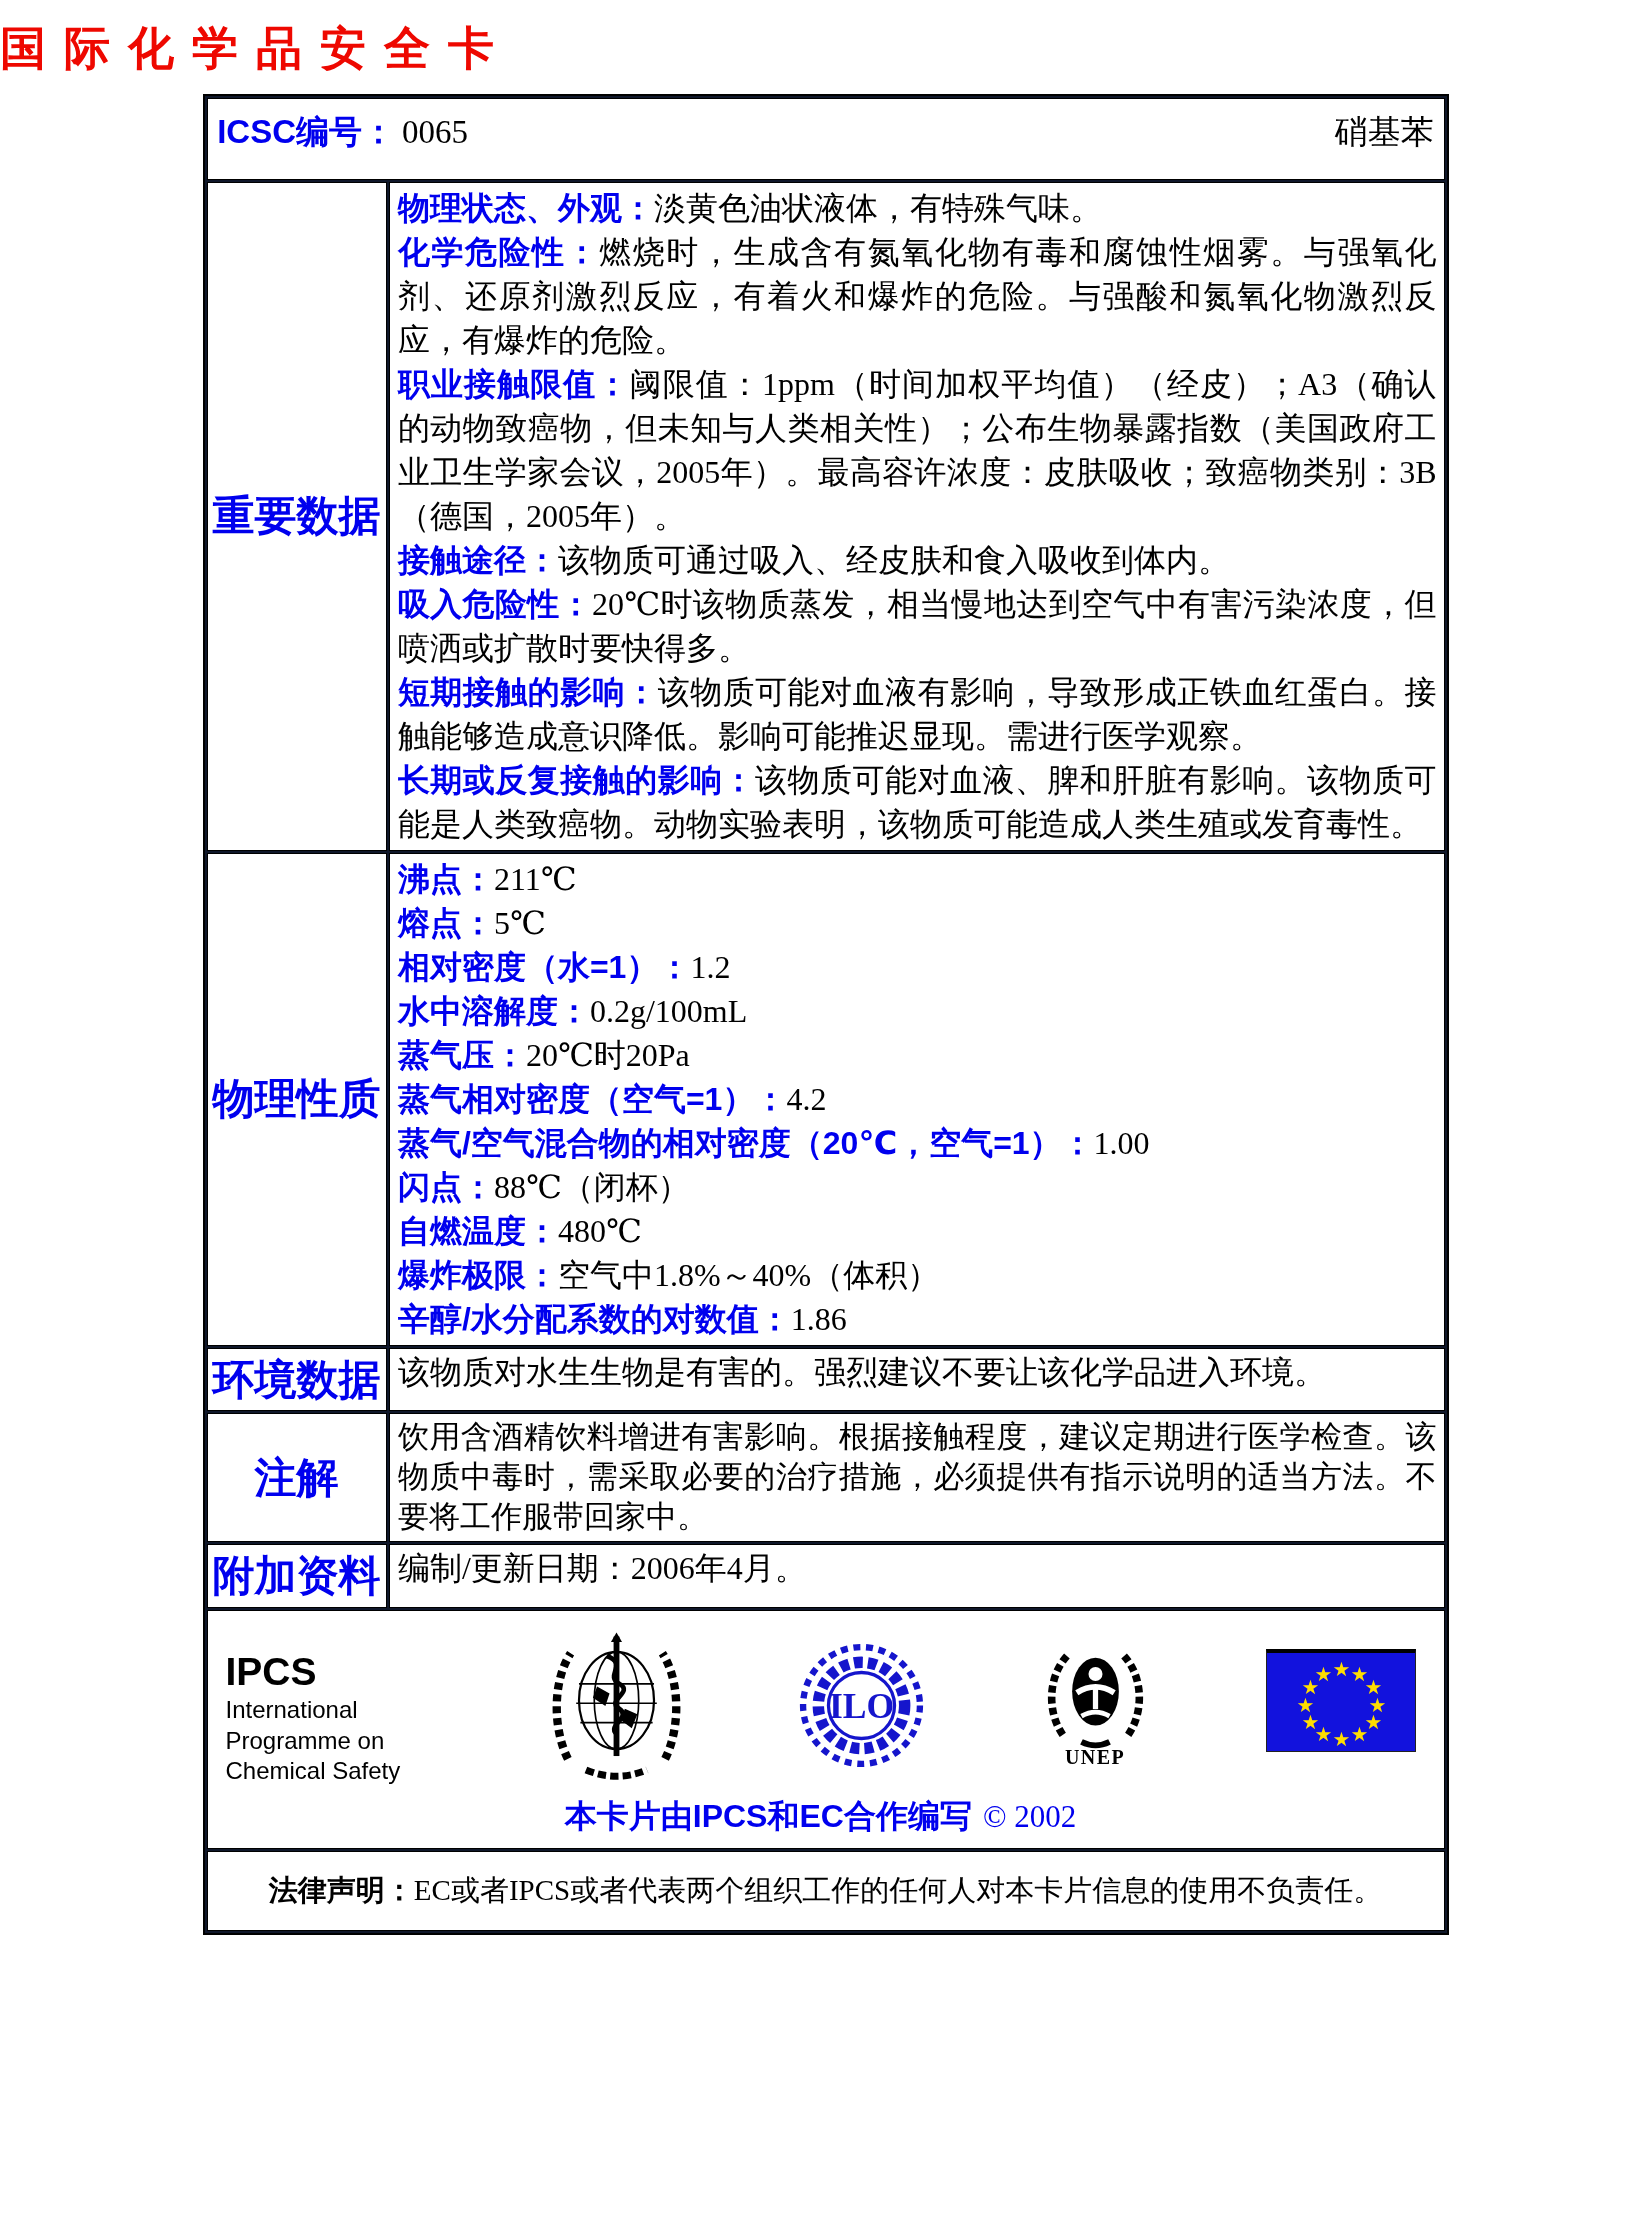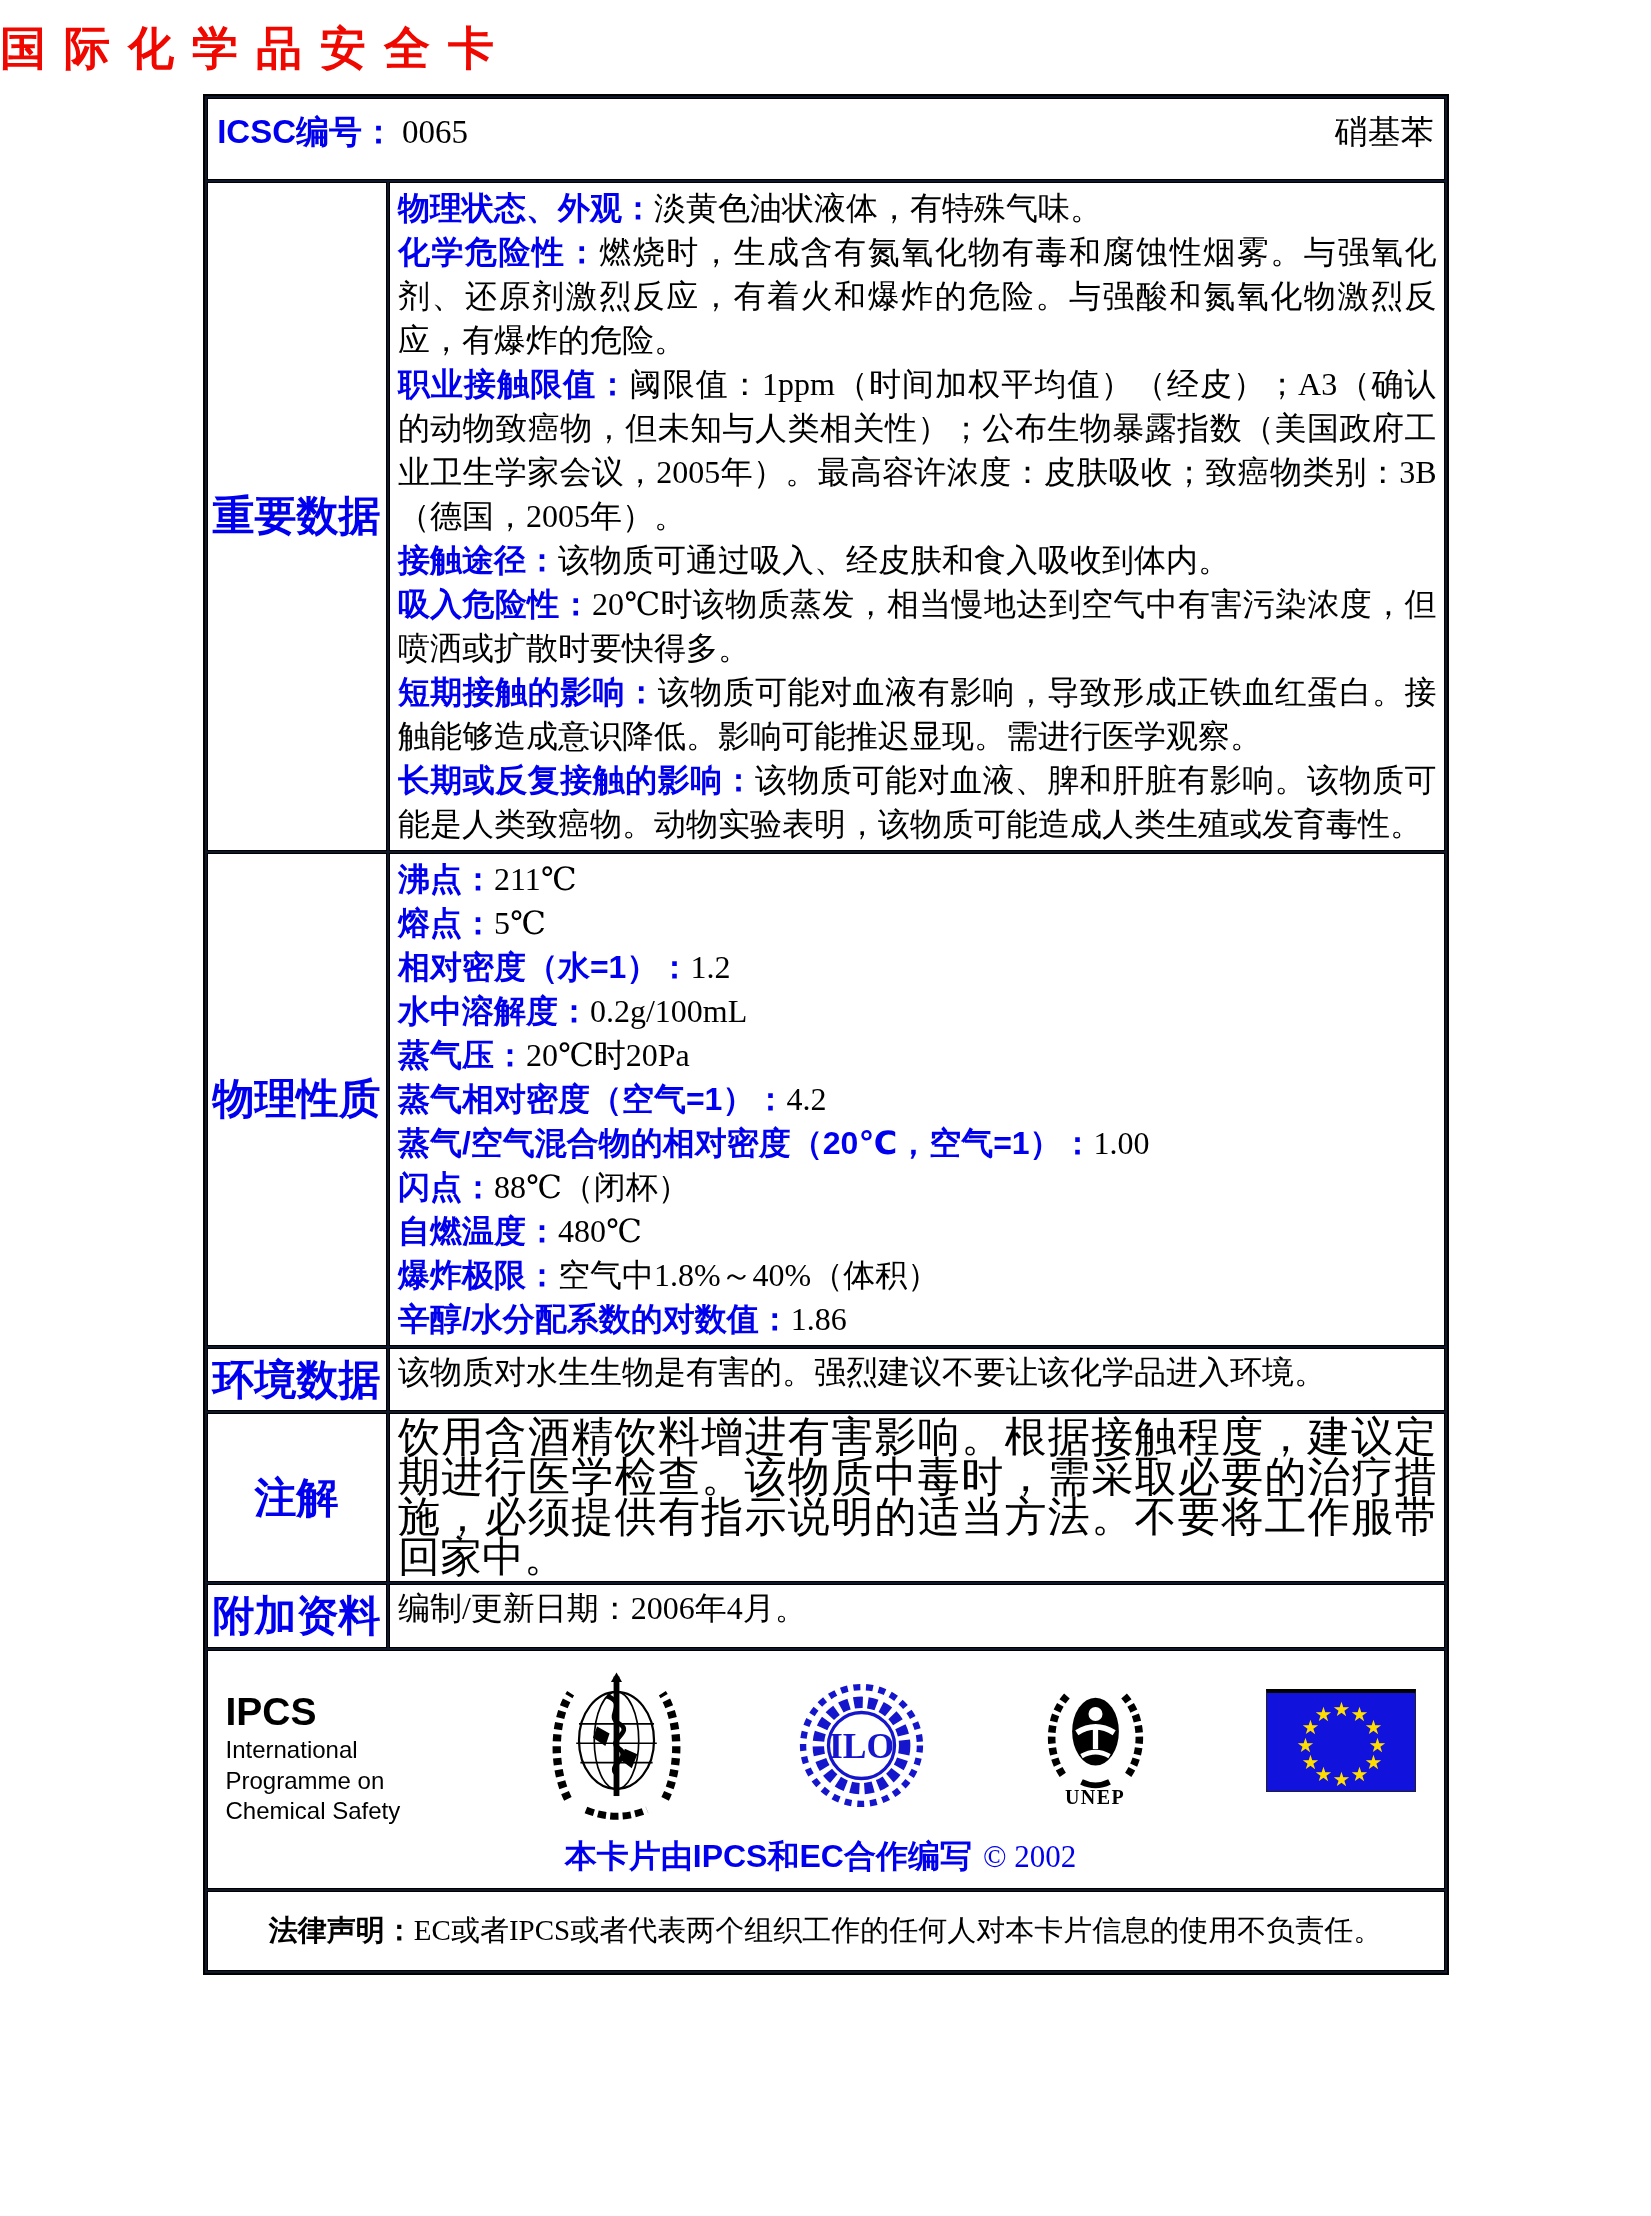--- a/index.html
+++ b/index.html
@@ -81,21 +81,21 @@
     text-align:justify;
   }
   .seg-label{
     color:var(--blue);
     font-family:"Liberation Sans","DejaVu Sans",sans-serif;
     font-weight:bold;
   }
   td.important-cell{min-height:696px;}
   td.physical-cell p{white-space:nowrap;}
   td.env-cell p{line-height:40px;}
-  td.notes-cell p{font-size:42px;line-height:40px;}
+  td.notes-cell p{font-size:31px;line-height:40px;}
   td.add-cell p{line-height:40px;}
 
   
   td.logos-cell{padding:12.5px 28px 9.7px 18px;}
   .logos-flex{
     display:flex;
     align-items:flex-start;
     justify-content:space-between;
   }
   .ipcs-block{

